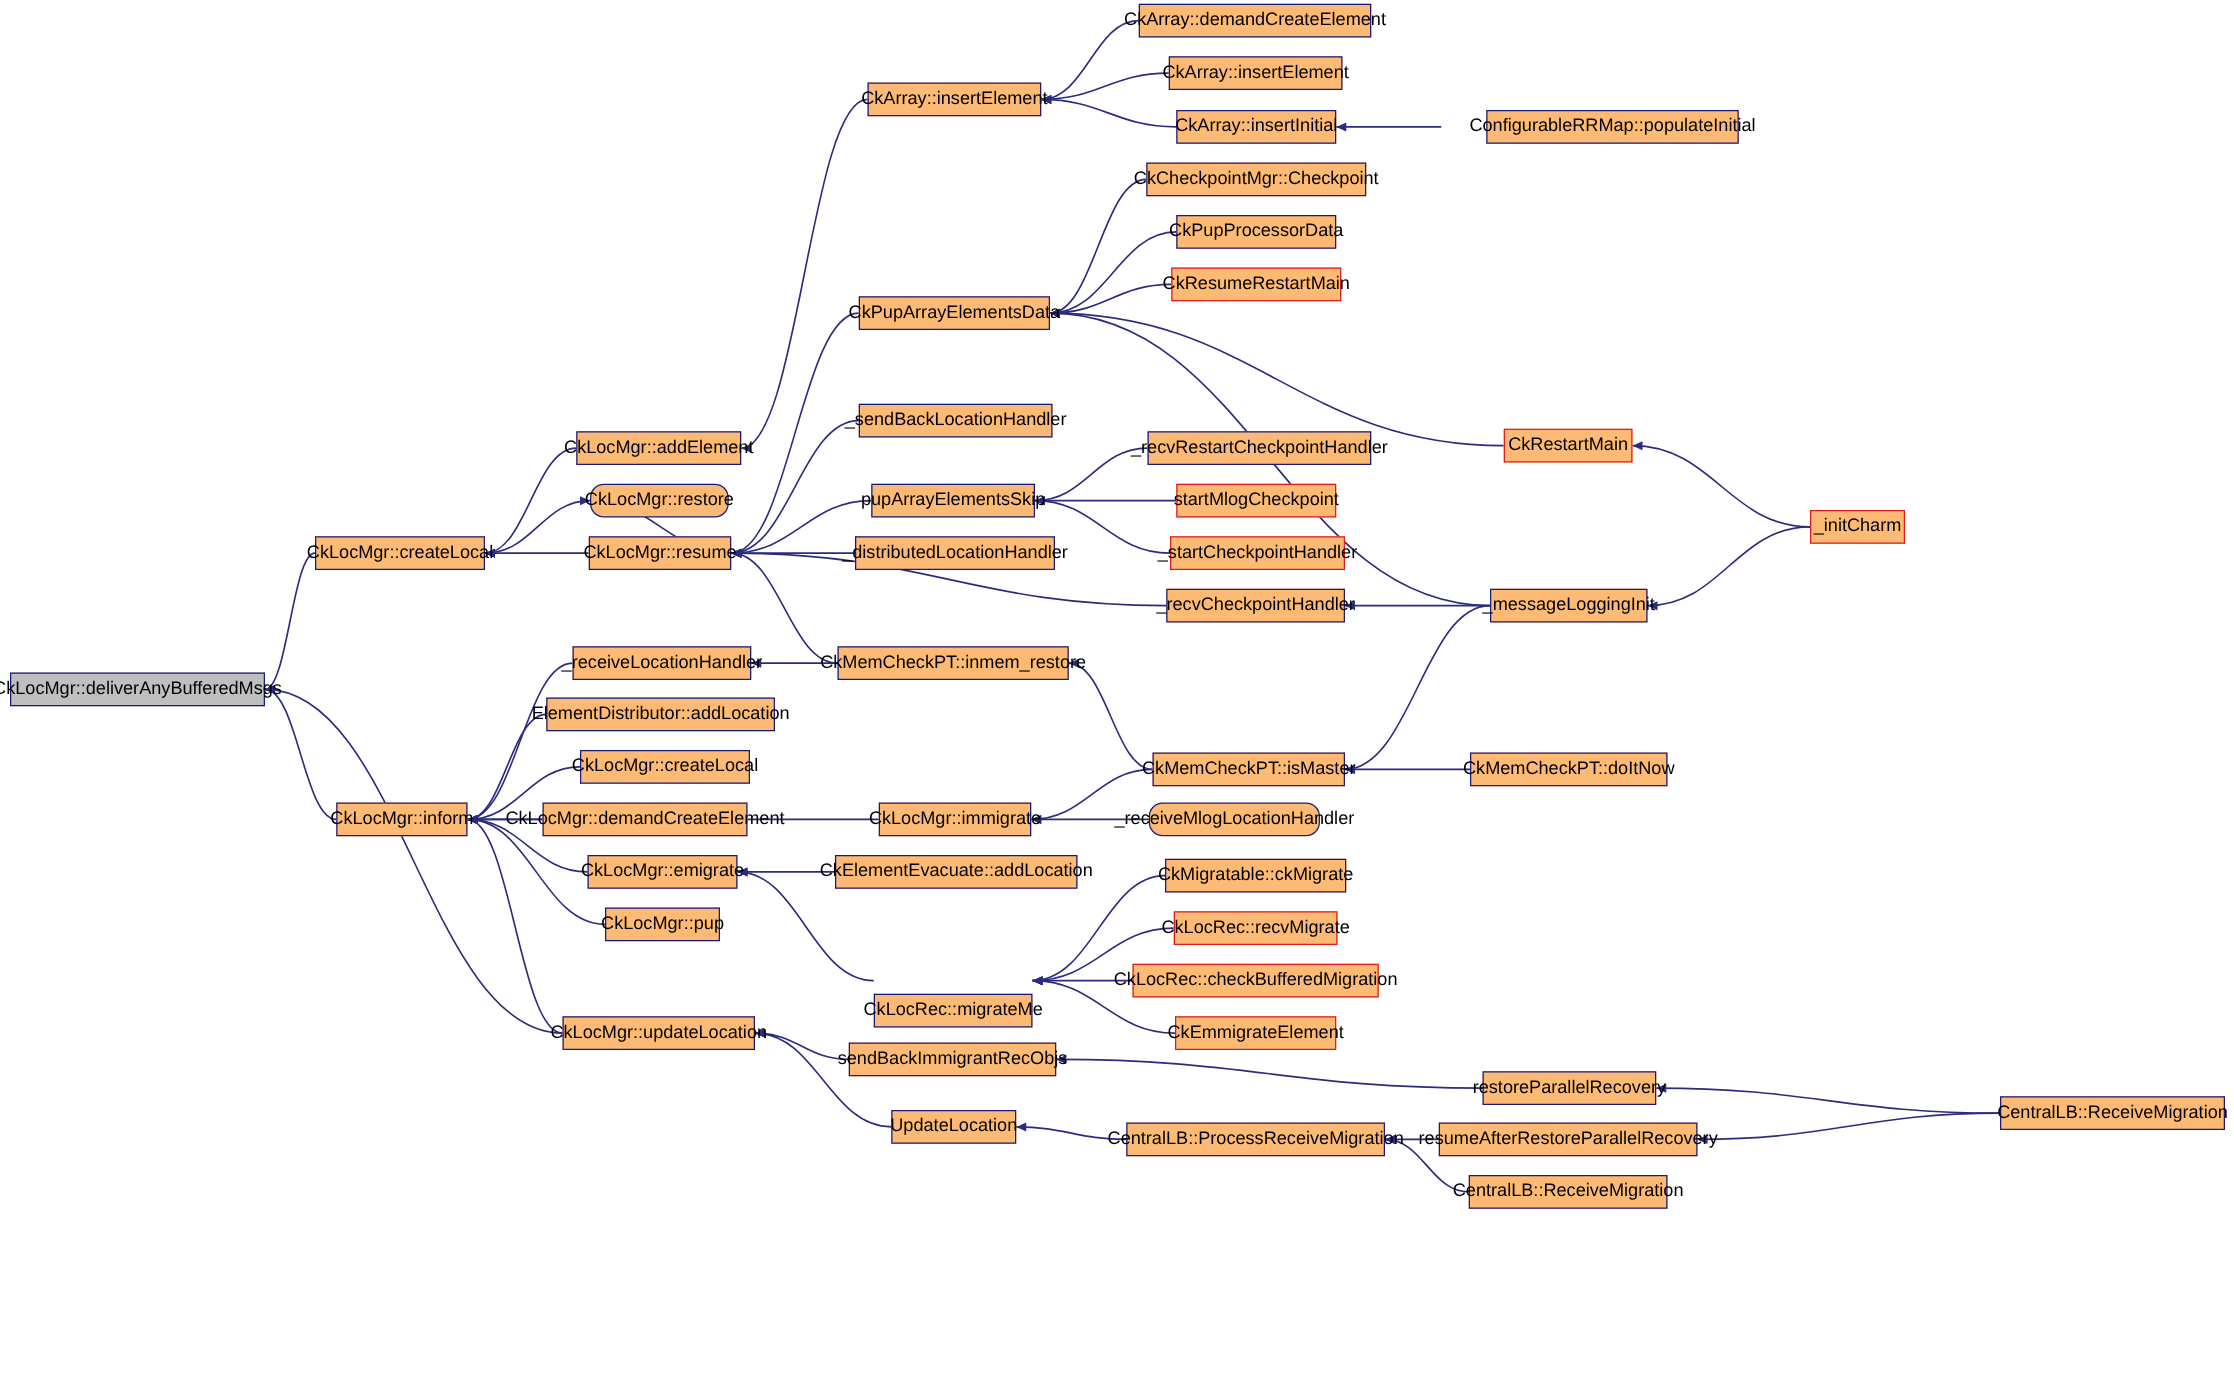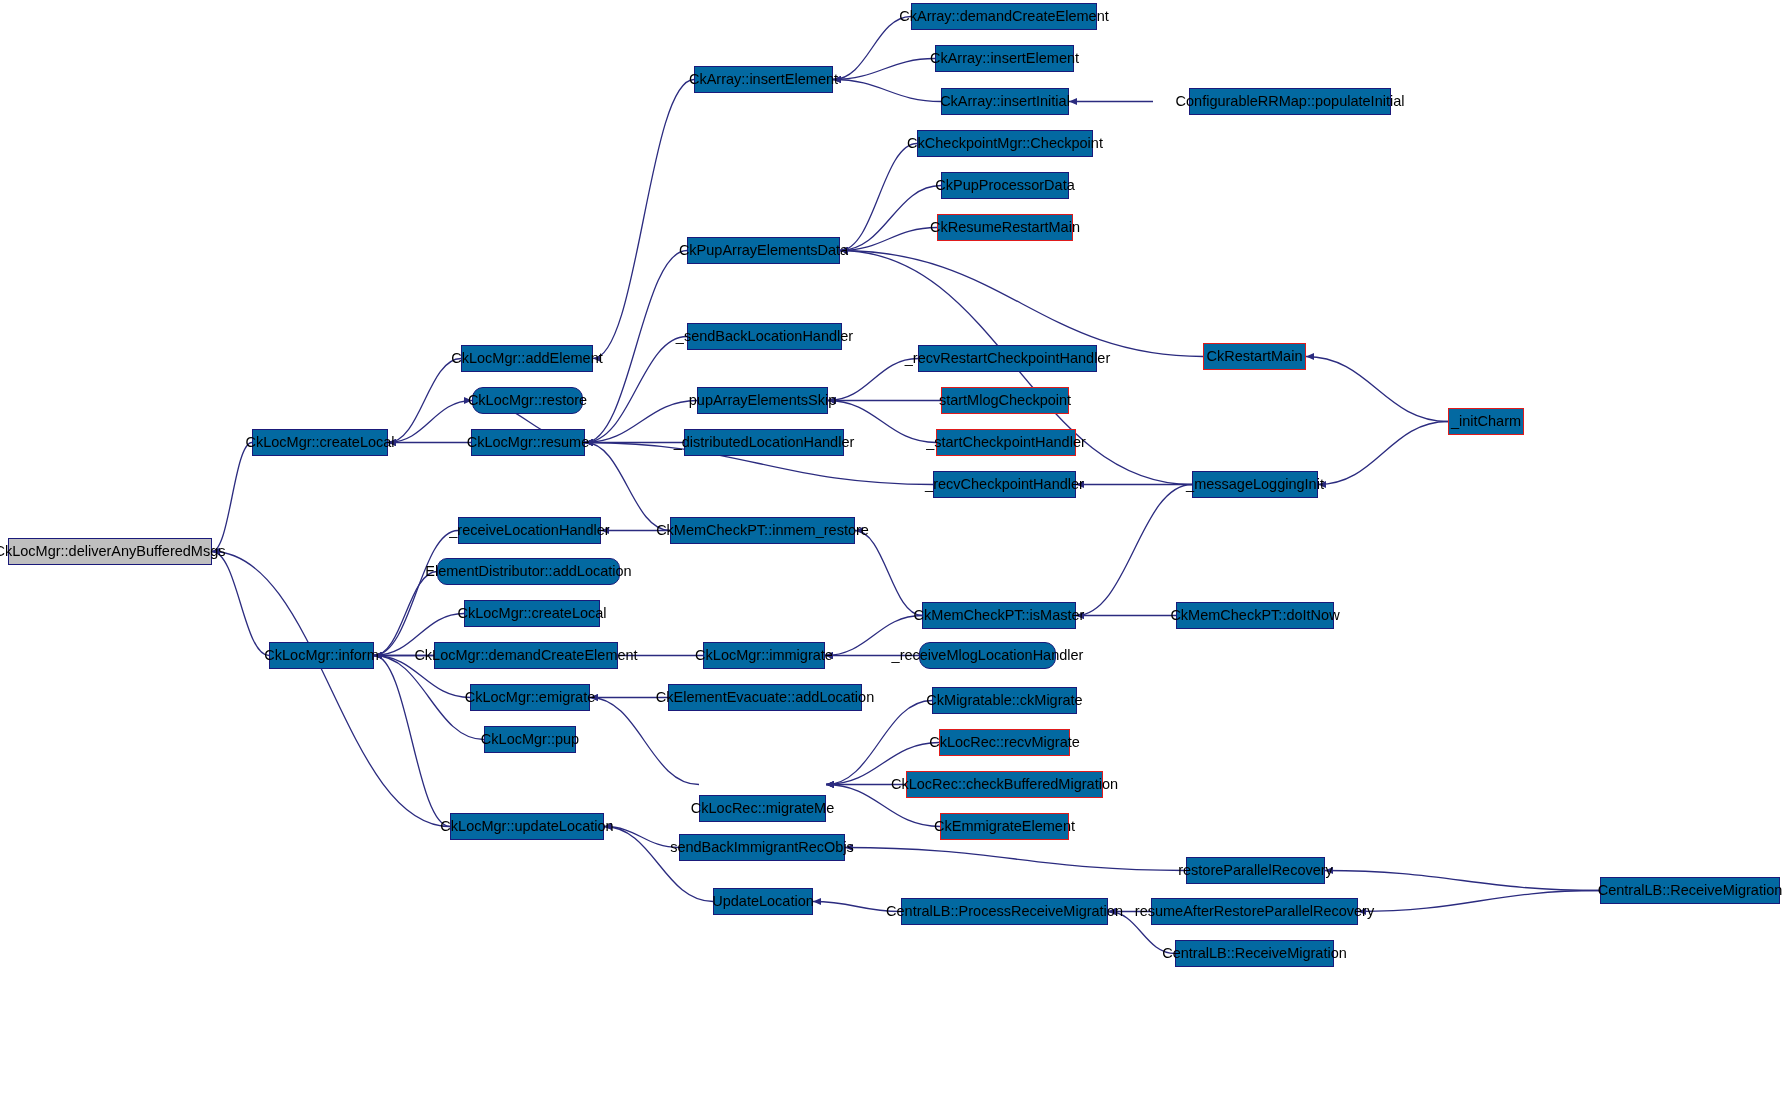--- a/index.html
+++ b/index.html
@@ -2,21 +2,21 @@
 <html><head>
 <meta charset="utf-8">
 <style>
   html,body{margin:0;padding:0;background:#ffffff;}
   body{font-family:"Liberation Sans",sans-serif;}
   #canvas{position:relative;width:1787px;height:1103px;overflow:hidden;background:#fff;}
   .node{
     position:absolute;
     box-sizing:border-box;
     border:1px solid #1a1a7a;
-    background:#0369a1;
+    background:#fdba74;
     color:#000000;
     font-size:14.5px;
     line-height:1;
     display:flex;
     align-items:center;
     justify-content:center;
     white-space:nowrap;
     padding:0 7px;
     height:27px;
   }
@@ -217,36 +217,36 @@
     </div>
     <div class="node" style="left: 1192px; top: 471px; width: 126px;">
       <span>_messageLoggingInit</span>
     </div>
     <div class="node" style="left: 458px; top: 517px; width: 143px;">
       <span>_receiveLocationHandler</span>
     </div>
     <div class="node" style="left: 670px; top: 517px; width: 185px;">
       <span>CkMemCheckPT::inmem_restore</span>
     </div>
-    <div class="node" style="left: 437px; top: 558px; width: 183px; border-radius: 10px;">
+    <div class="node" style="left: 437px; top: 558px; width: 183px;">
       <span>ElementDistributor::addLocation</span>
     </div>
     <div class="node" style="left: 464px; top: 600px; width: 136px;">
       <span>CkLocMgr::createLocal</span>
     </div>
     <div class="node" style="left: 922px; top: 602px; width: 154px;">
       <span>CkMemCheckPT::isMaster</span>
     </div>
     <div class="node" style="left: 1176px; top: 602px; width: 158px;">
       <span>CkMemCheckPT::doItNow</span>
     </div>
     <div class="node" style="left: 269px; top: 642px; width: 105px;">
       <span>CkLocMgr::inform</span>
     </div>
-    <div class="node" style="left: 434px; top: 642px; width: 184px;">
+    <div class="node" style="left: 434px; top: 642px; width: 164px;">
       <span>CkLocMgr::demandCreateElement</span>
     </div>
     <div class="node" style="left: 703px; top: 642px; width: 122px;">
       <span>CkLocMgr::immigrate</span>
     </div>
     <div class="node" style="left: 919px; top: 642px; width: 137px; border-radius: 11px;">
       <span>_receiveMlogLocationHandler</span>
     </div>
     <div class="node" style="left: 470px; top: 684px; width: 120px;">
       <span>CkLocMgr::emigrate</span>

